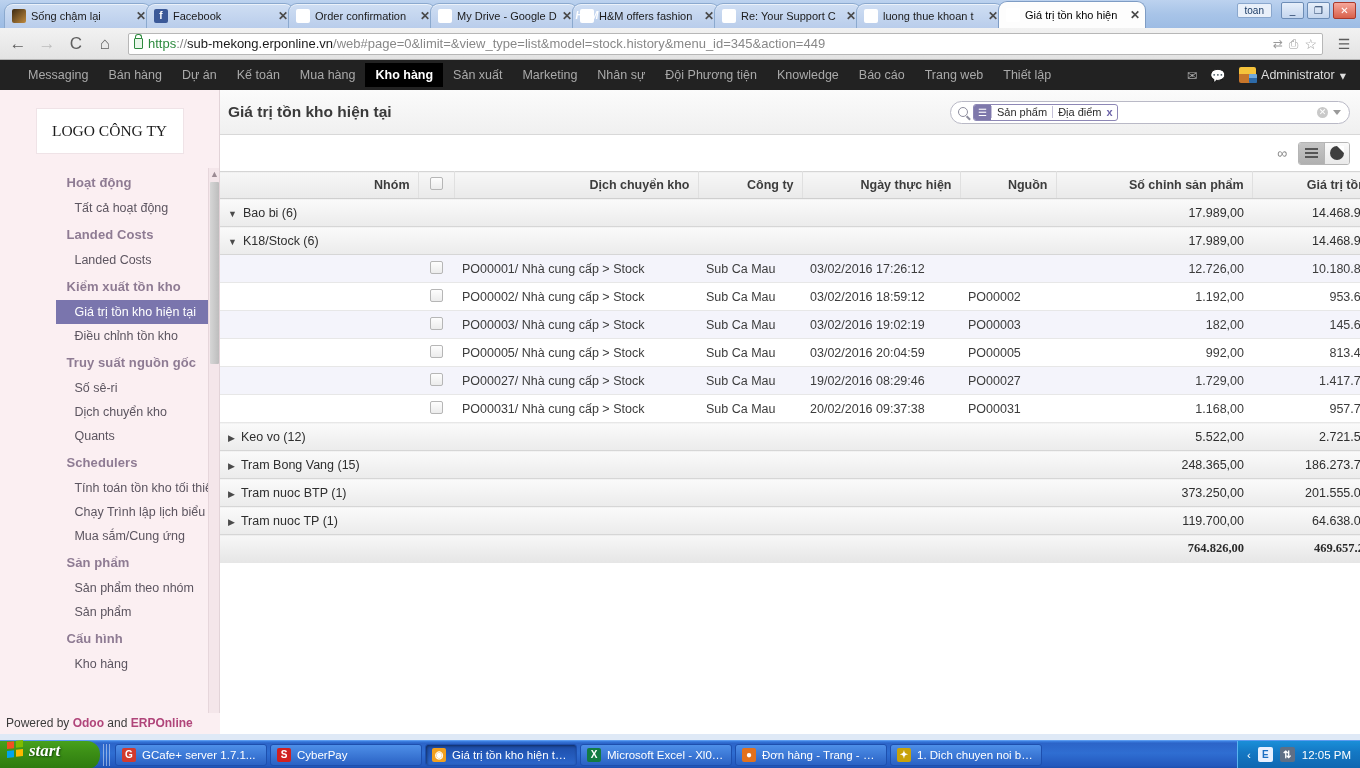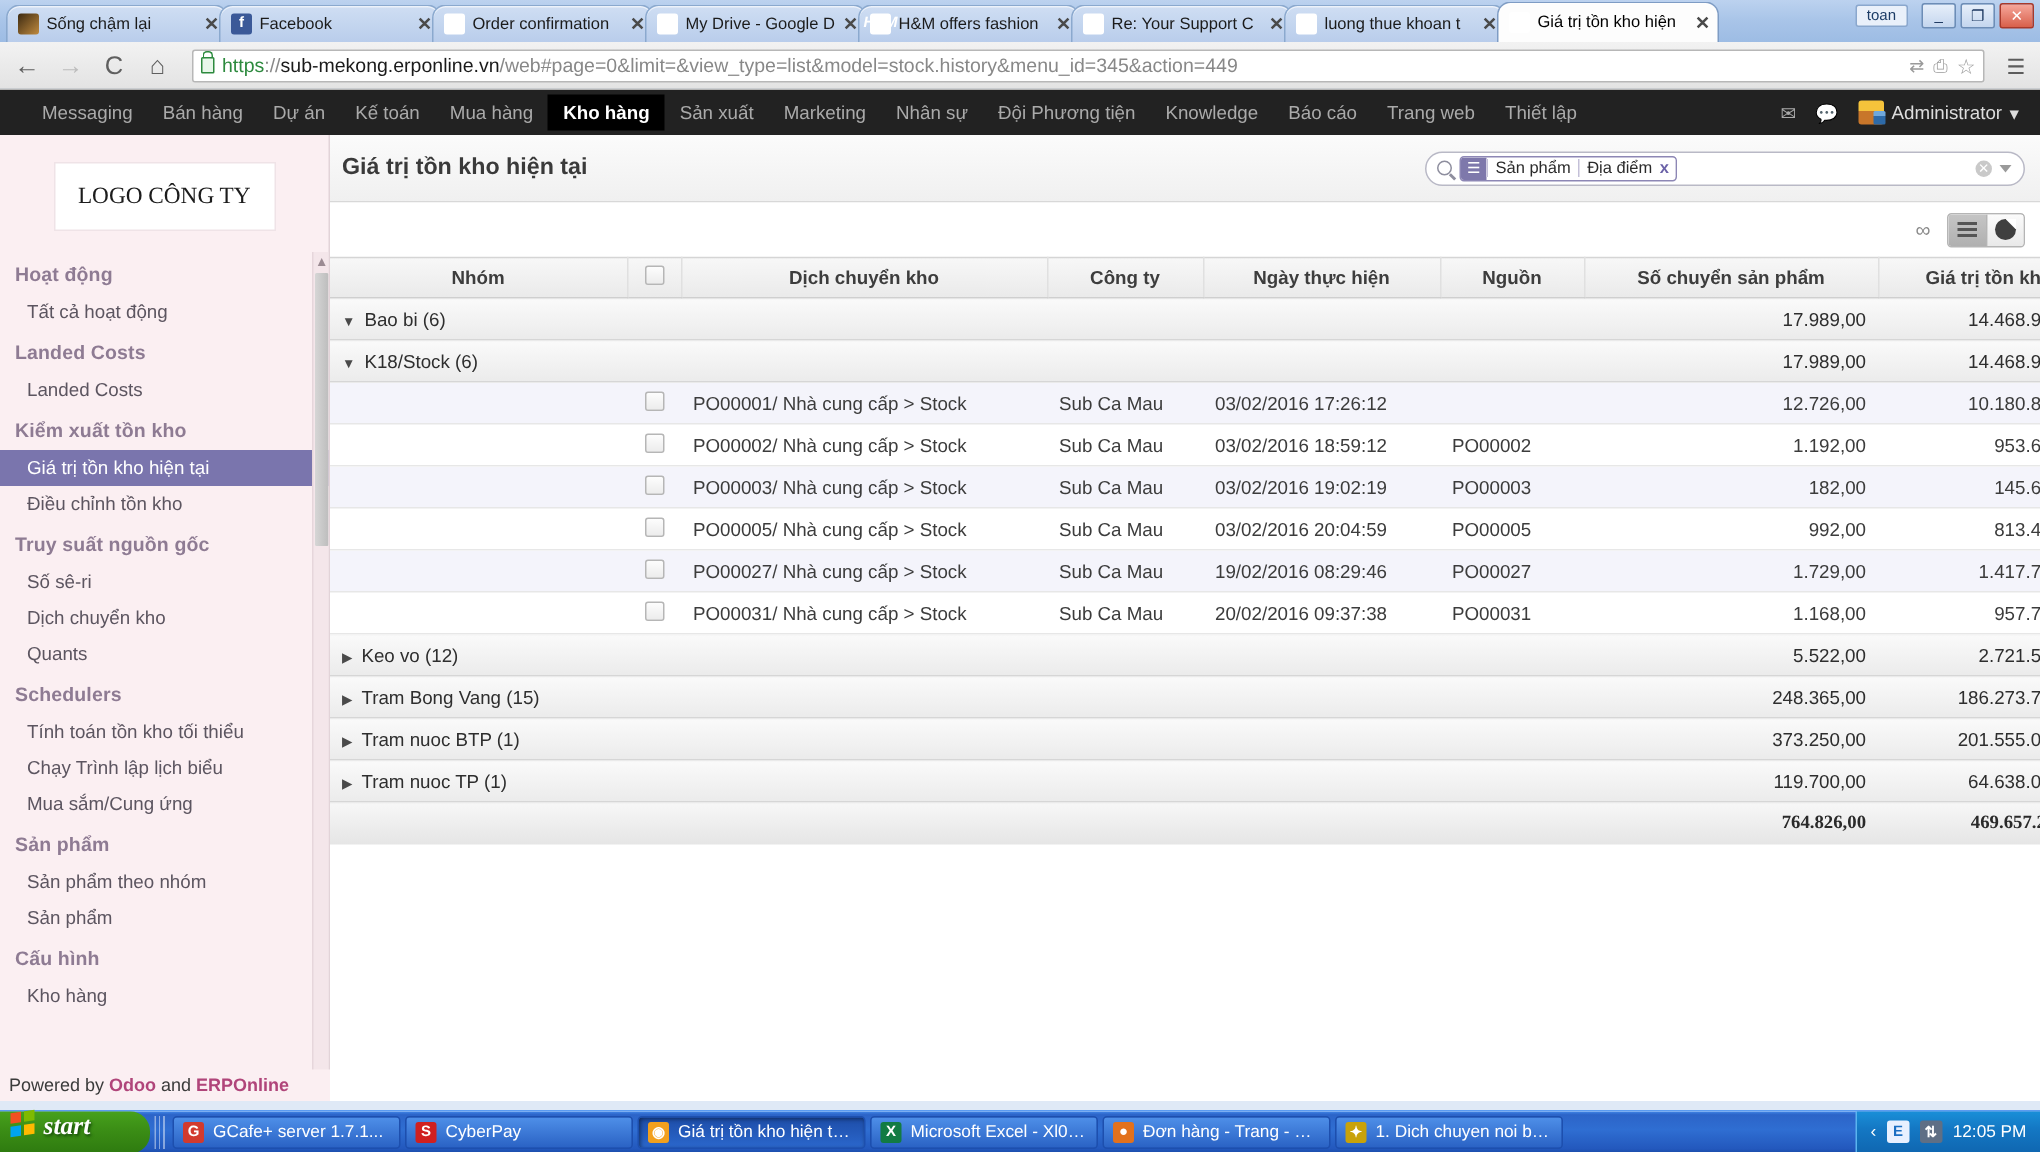--- a/index.html
+++ b/index.html
@@ -116,21 +116,21 @@
     content:""; position:absolute; right:-1px; bottom:0; width:8px; height:9px;
     background: linear-gradient(to bottom,#6fa8dc 40%,#2d6aa8 40%); border-radius:1px;
   }
 
   .body-wrap { display: flex; height: 644px; }
 
   
   .sidebar {
     width: 220px; flex: 0 0 220px; background: #fbeff2;
     position: relative; border-right: 1px solid #e2d3d8;
-    display: flex; flex-direction: column;
+    display: flex; flex-direction: column; align-items: flex-end;
   }
   .logo-box {
     margin: 18px auto 14px auto; width: 148px; height: 46px; background: #fff;
     border: 1px solid #efe3e7; display: flex; align-items: center; justify-content: center;
     font-family: "Liberation Serif", serif; font-size: 15.5px; color: #1c1c1c;
   }
   .sb-scroll { flex: 1 1 auto; overflow: hidden; position: relative; padding-bottom: 4px; }
   .sb-section {
     color: #8e7b93; font-weight: bold; font-size: 13px;
     padding: 7px 0 6px 10px; letter-spacing: .1px;
@@ -208,21 +208,21 @@
   .icon-pie:after { content:"";position:absolute;left:7px;top:0px;width:7px;height:7px;background:#fff;clip-path:polygon(0 0,100% 0,100% 100%); }
 
   
   .tablewrap { flex: 1 1 auto; overflow: hidden; position: relative; }
   table.oe-list { width: 1140px; border-collapse: collapse; table-layout: fixed; }
   table.oe-list th {
     background: linear-gradient(to bottom,#f7f7f7,#eaeaea);
     border-top: 1px solid #d5d5d5; border-bottom: 1px solid #cfcfcf;
     border-right: 1px solid #e0e0e0;
     font-size: 12.5px; font-weight: bold; color: #3d3d3d;
-    text-align: center; padding: 5px 8px; height: 26px; white-space: nowrap;
+    text-align: right; padding: 5px 8px; height: 26px; white-space: nowrap;
   }
   table.oe-list td {
     border-bottom: 1px solid #e7e7e7; padding: 5px 8px; height: 28px;
     font-size: 12.5px; color: #3c3c3c; white-space: nowrap; overflow: hidden;
   }
   tr.grp1 td, tr.grp2 td {
     background: linear-gradient(to bottom,#fafafa,#ebebeb);
     border-bottom: 1px solid #d6d6d6; font-weight: normal; color: #2e2e2e;
   }
   tr.odd  td { background: #f4f4fb; }
@@ -488,21 +488,21 @@
             <thead>
               <tr>
                 <th>Nhóm</th>
                 <th style="text-align:center;">
                   <span class="cb"></span>
                 </th>
                 <th>Dịch chuyển kho</th>
                 <th>Công ty</th>
                 <th>Ngày thực hiện</th>
                 <th>Nguồn</th>
-                <th>Số chuyển sản phẩm</th>
+                <th>Số chỉnh sản phẩm</th>
                 <th>Giá trị tồn kho</th>
               </tr>
             </thead>
             <tbody>
 
               <tr class="grp1">
                 <td colspan="6" class="indent1">
                   <span class="tri">▼</span><span>Bao bi (6)</span>
                 </td>
                 <td class="num">17.989,00</td>

